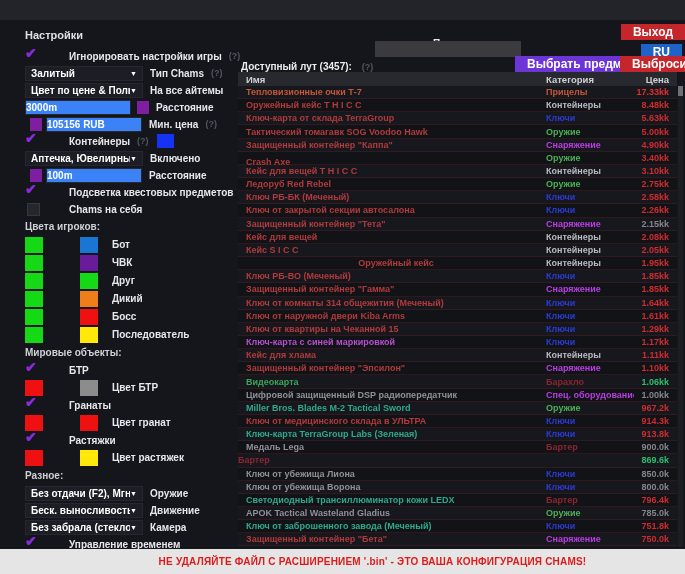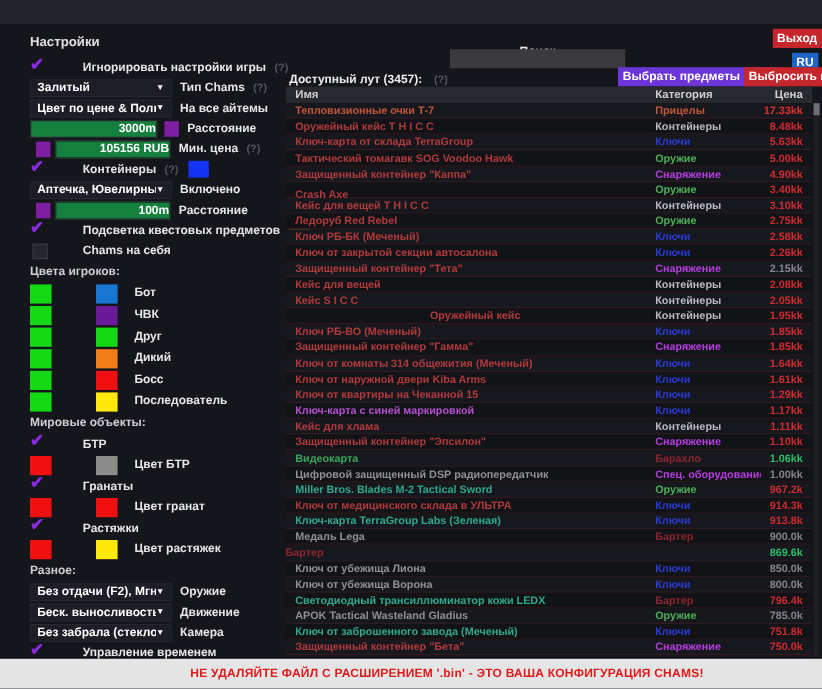--- a/index.html
+++ b/index.html
@@ -19,31 +19,31 @@
   .section { font-size:10px; color:#cfd0d6; margin:4px 0 2px 0; height:13px; }
   .check { width:18px; height:15px; margin-right:26px; position:relative; flex:0 0 18px; cursor:pointer; }
   .check .mark { position:absolute; left:0; top:-3px; font-size:14px; color:#8a2be2; line-height:15px; }
   .check .box { position:absolute; left:2px; top:1px; width:13px; height:13px; background:#26262d; border:1px solid #35363e; }
   .lbl { font-size:10px; color:#e6e7eb; }
   .hint { font-size:9px; color:#4d5763; margin-left:7px; }
   .select { width:118px; height:15px; background:#1d1e25; border:1px solid #26272f; display:flex; align-items:center; padding:0 5px; font-size:10px; color:#ffffff; cursor:pointer; }
   .select .txt { overflow:hidden; white-space:nowrap; }
   .select .arrow { margin-left:auto; font-size:7px; color:#ffffff; }
   .side-label { margin-left:7px; font-size:10px; }
-  .input { background:#15803d; border:1px solid #26272f; height:15px; line-height:13px; text-align:right; font-size:10px; color:#ffffff; }
+  .input { background:#3b82f6; border:1px solid #26272f; height:15px; line-height:13px; text-align:left; font-size:10px; color:#ffffff; }
   .sw { width:12px; height:13px; flex:0 0 12px; cursor:pointer; }
   .sw.big { width:18px; height:16px; flex:0 0 18px; }
   .gap37 { margin-left:37px; }
   .gap14 { margin-left:14px; }
 
   
   .main { position:absolute; left:238px; top:20px; right:0; bottom:25px; }
   .search-label { position:absolute; top:5px; left:160px; width:100px; text-align:center; font-size:10px; color:#e8e9ed;margin-top:13px; }
   .search-input { position:absolute; top:21px; left:137px; width:146px; height:16px; background:#3b3b3f; border:none; }
-  .btn { border:none; color:#ffffff; font-family:inherit; font-weight:bold; font-size:10px; height:16px; padding:0 4px; cursor:pointer; white-space:nowrap; }
+  .btn { border:none; color:#ffffff; font-family:inherit; font-weight:bold; font-size:12px; height:16px; padding:0 12px; cursor:pointer; white-space:nowrap; }
   .btn-exit { position:absolute; top:4px; right:0; background:#c5262c; }
   .btn-ru { position:absolute; top:24px; right:3px; background:#1e63c8; }
   .loot-head { position:absolute; top:41px; left:3px; font-size:10px; color:#eceded; }
   .btn-kappa { position:absolute; top:36px; left:277px; background:#6d35d8; }
   .btn-drop { position:absolute; top:36px; left:382px; background:#c5262c; }
 
   .table { position:absolute; left:0; top:52px; right:8px; bottom:0; overflow:hidden; }
   .thead { display:flex; height:14px; background:#28292e; align-items:center; font-size:9.5px; color:#cfd0d5; }
   .tbody { position:absolute; top:14px; left:0; right:0; bottom:0; }
   .tr { display:flex; align-items:center; height:13.17px; font-size:9px; white-space:nowrap; border-bottom:1px solid rgba(150,40,45,0.22); cursor:pointer; }

